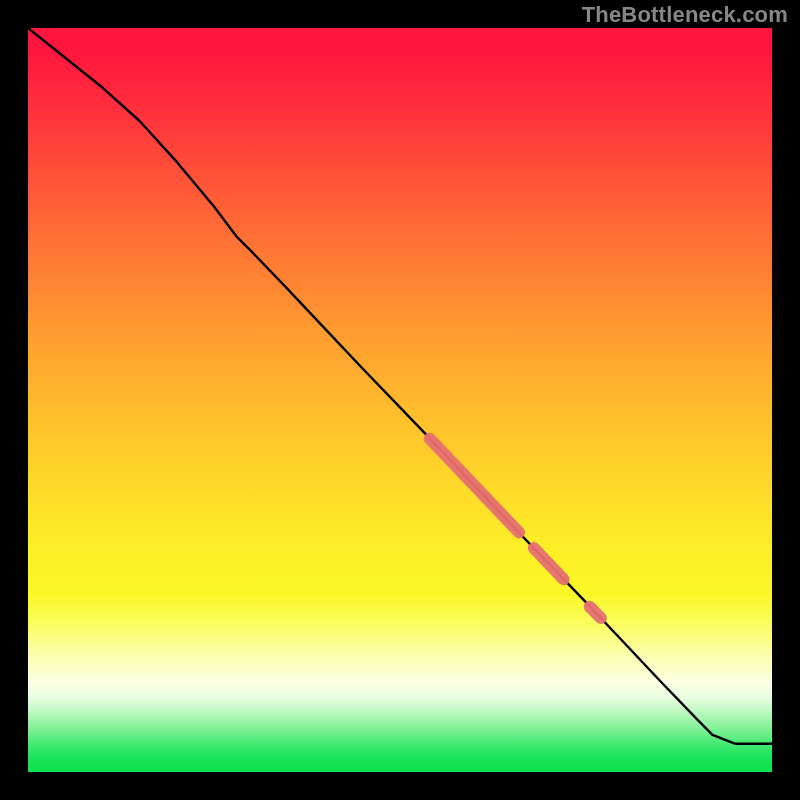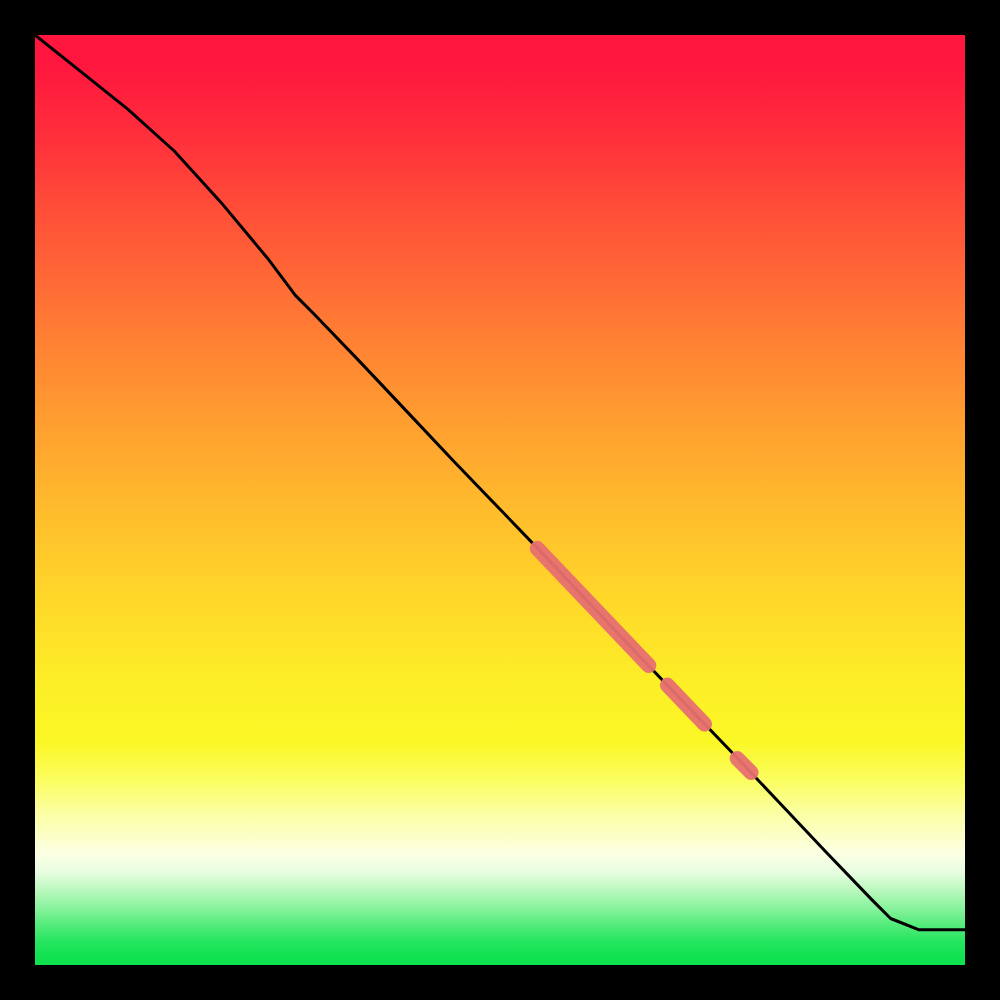--- a/index.html
+++ b/index.html
@@ -68,20 +68,21 @@
     inset: 0;
     width: 744px;
     height: 744px;
     z-index: 3;
   }
 </style>
 </head>
 <body>
 
 <div class="stage">
+  <div class="watermark">TheBottleneck.com</div>
 
   <div class="plot">
     <div class="gradient"></div>
     <svg class="curve" viewBox="0 0 744 744" preserveAspectRatio="none">
       <path id="main-line" fill="none" stroke="#000000" stroke-width="2.4" stroke-linecap="round" stroke-linejoin="round" d="M0.00 0.00 L37.20 29.76 L74.40 59.52 L111.60 93.00 L148.80 133.92 L186.00 178.56 L208.32 208.32 L223.20 223.20 L260.40 261.89 L297.60 301.32 L334.80 340.75 L372.00 379.44 L409.20 418.13 L446.40 457.56 L483.60 496.99 L520.80 535.68 L558.00 574.37 L595.20 613.80 L632.40 653.23 L669.60 691.92 L684.48 706.80 L706.80 715.73 L744.00 715.73"></path>
       <g id="highlights">
           <line x1="401.76" y1="410.69" x2="491.04" y2="504.43" stroke="#e77070" stroke-width="12" stroke-linecap="round" opacity="0.95"></line>
           <line x1="505.92" y1="520.06" x2="535.68" y2="551.30" stroke="#e77070" stroke-width="12" stroke-linecap="round" opacity="0.95"></line>
           <line x1="561.72" y1="578.83" x2="572.88" y2="589.99" stroke="#e77070" stroke-width="12" stroke-linecap="round" opacity="0.95"></line>
         </g>

